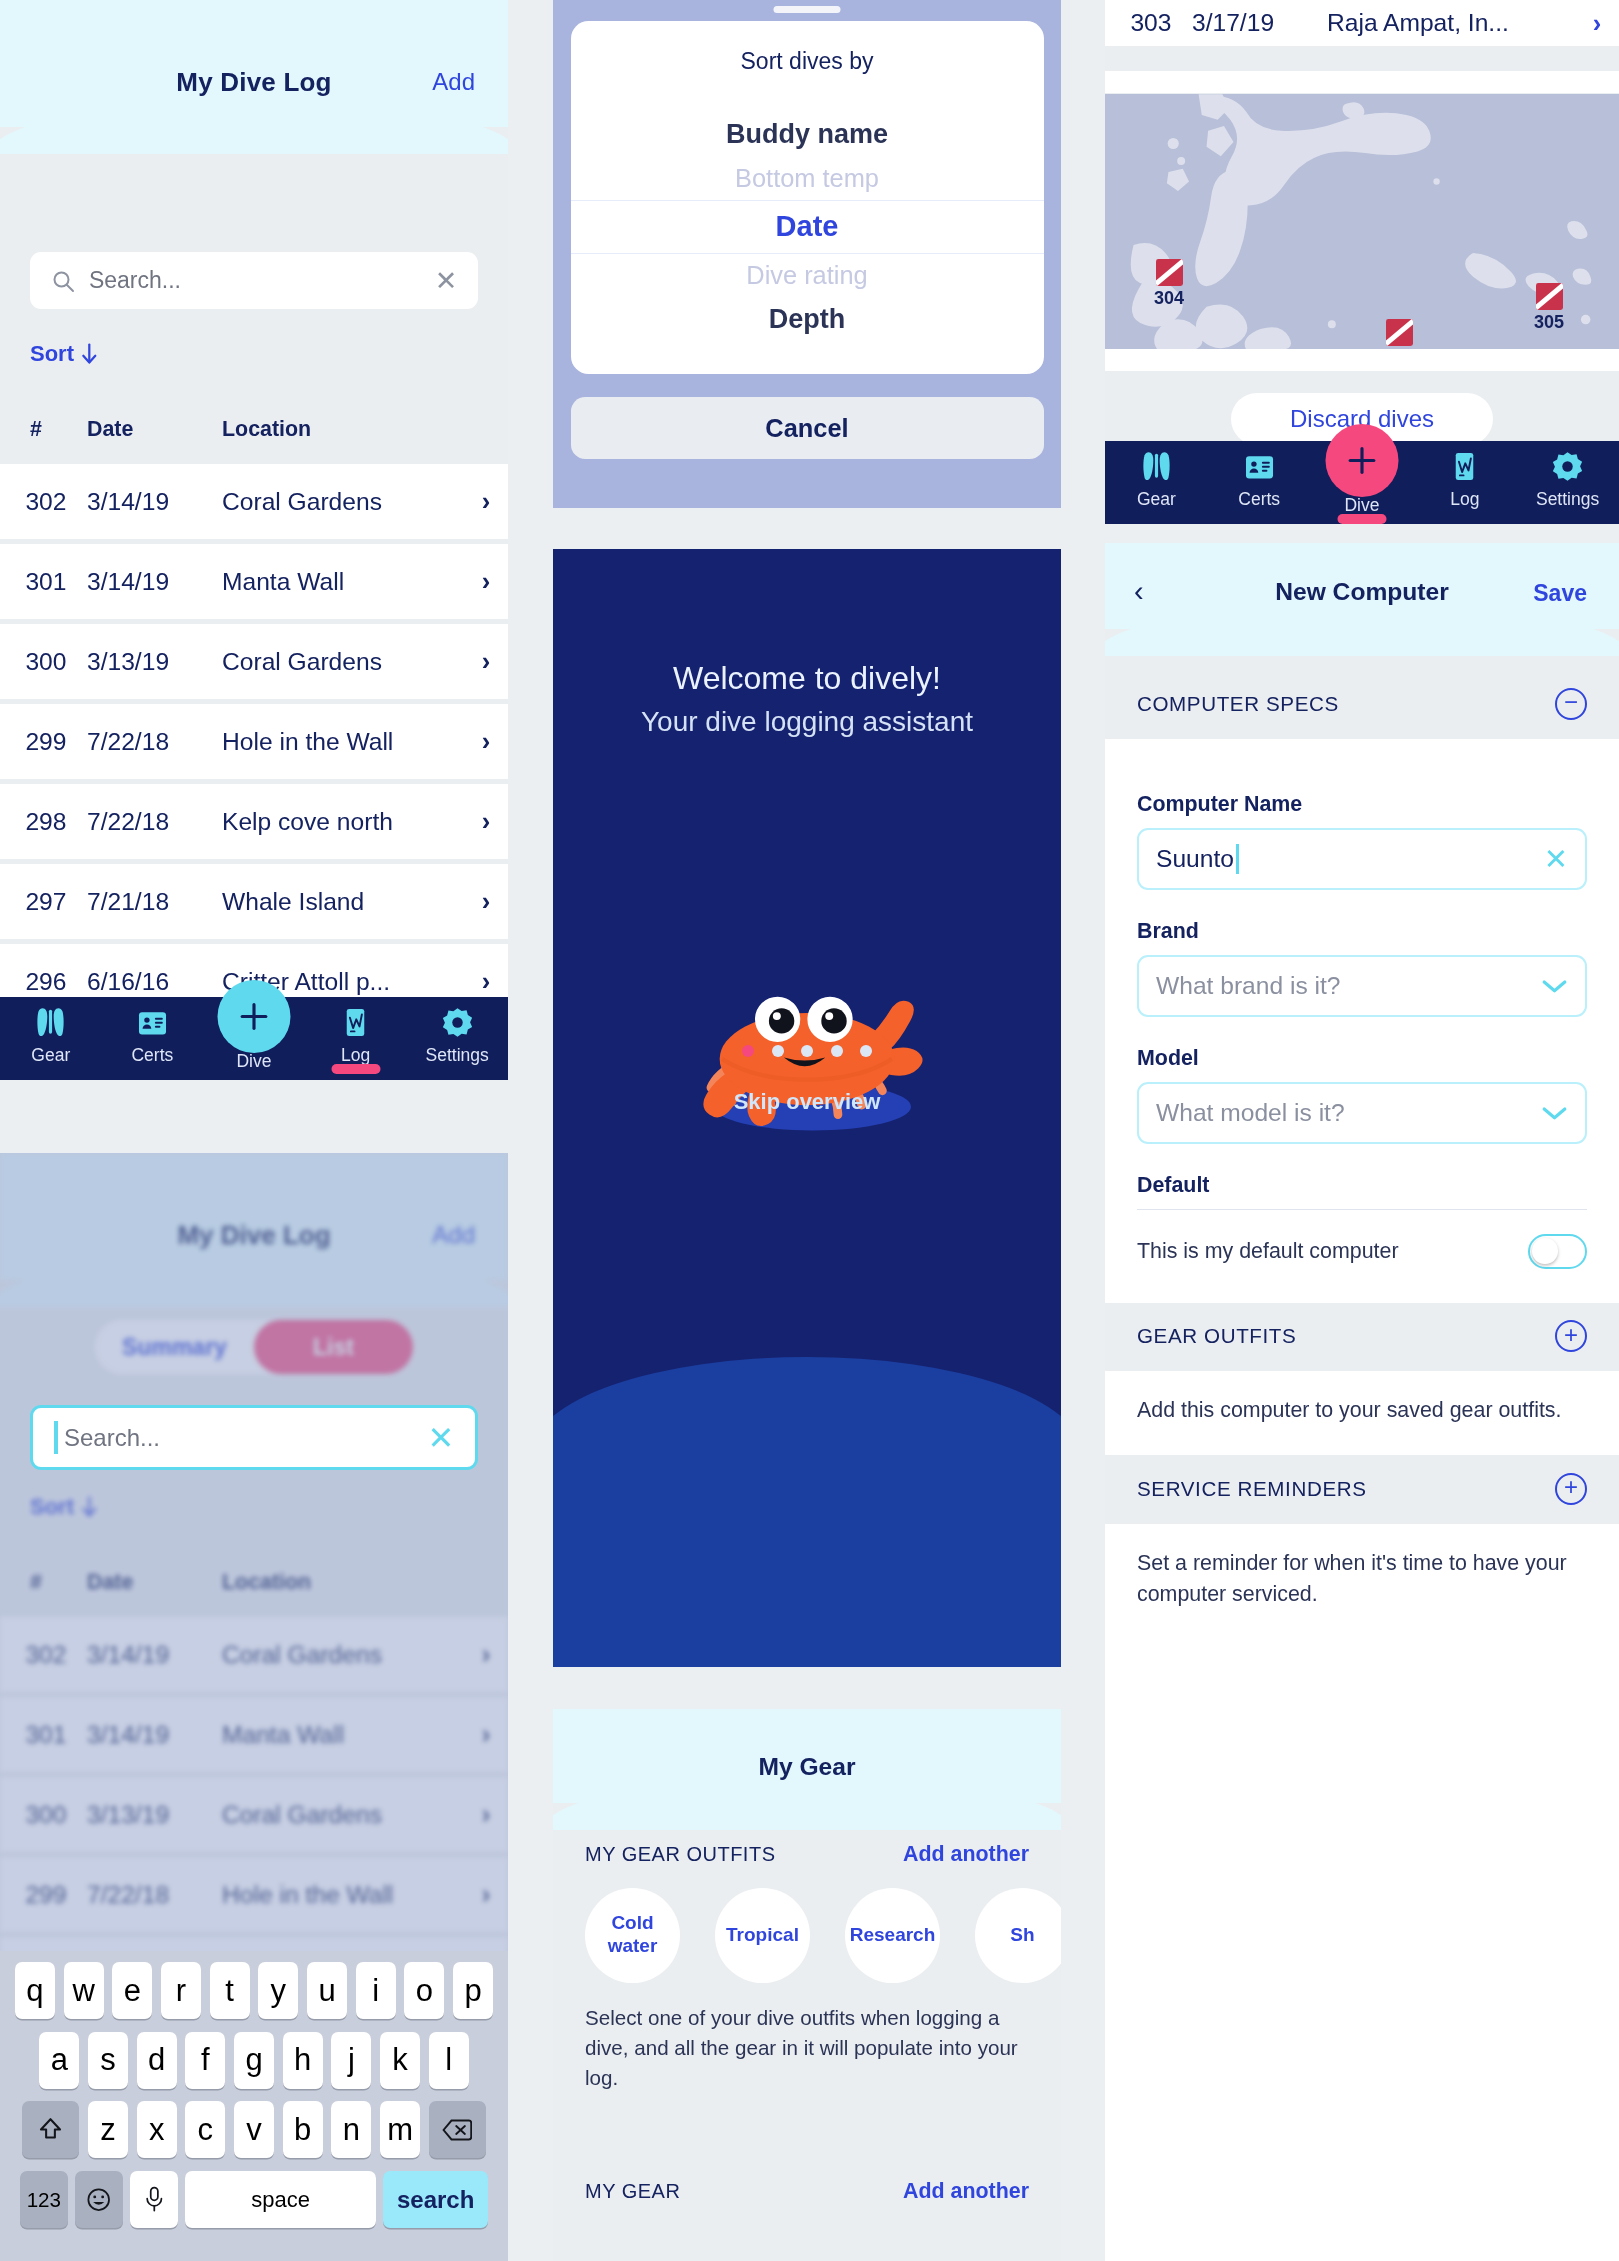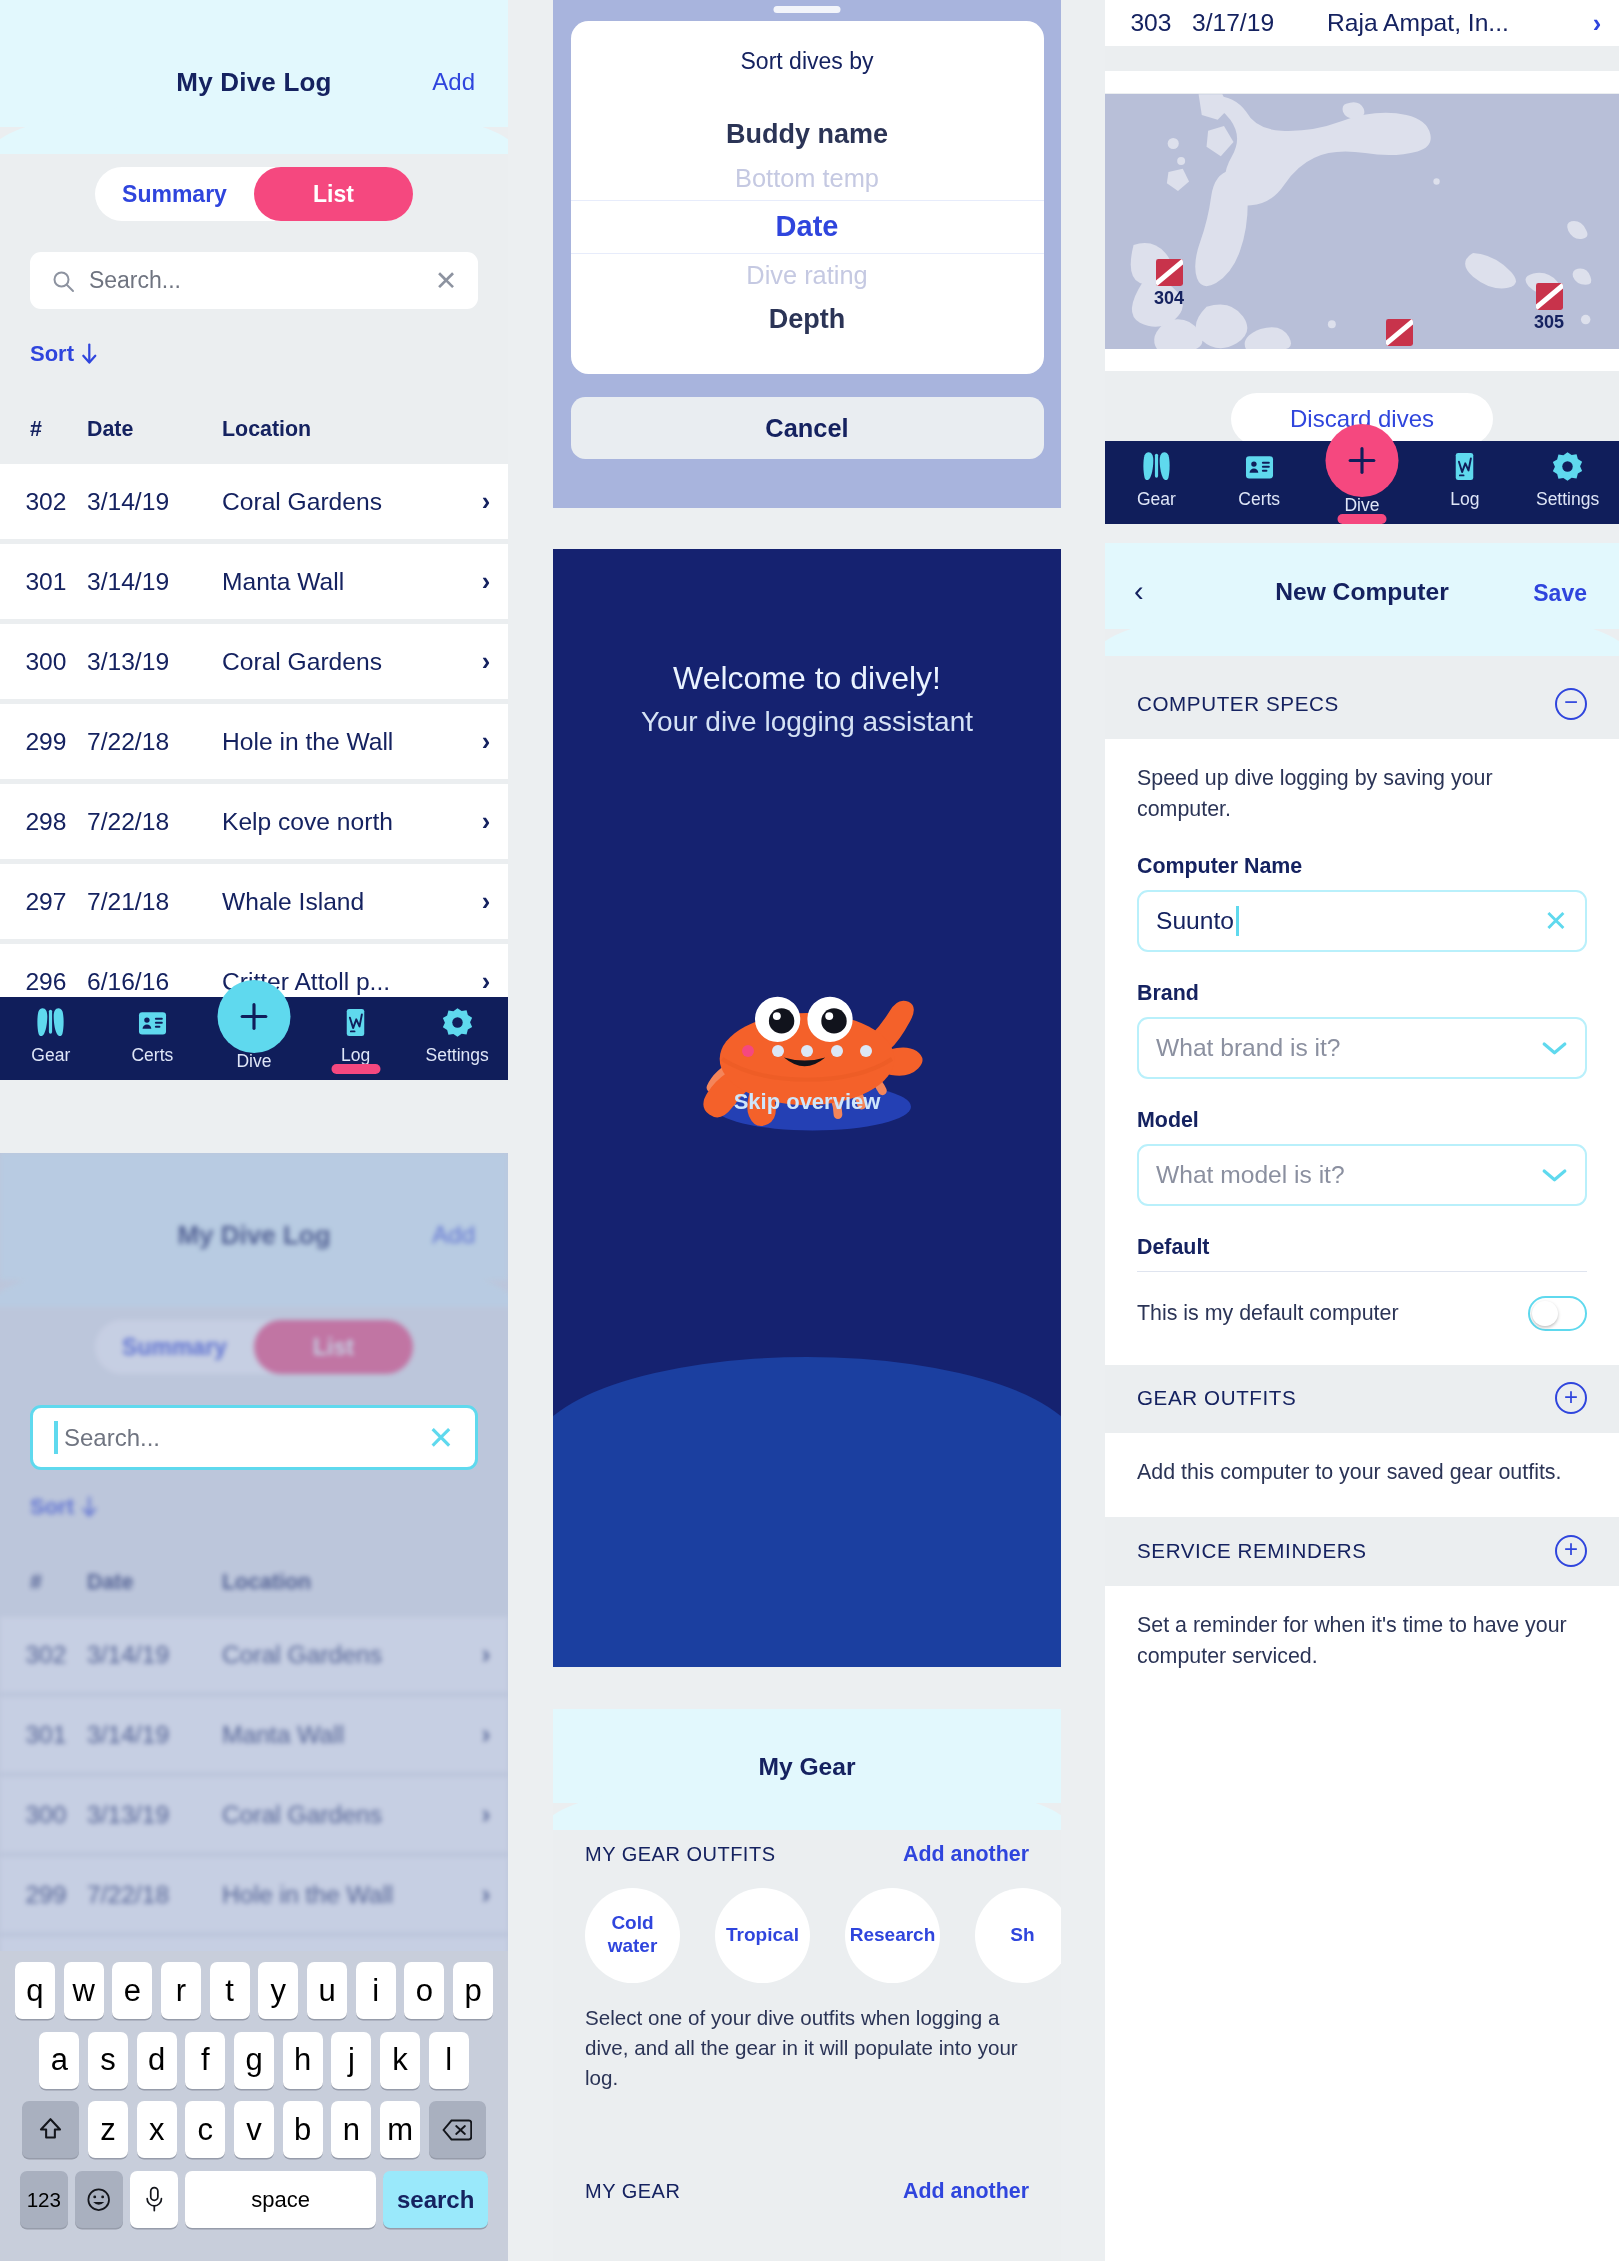--- a/index.html
+++ b/index.html
@@ -196,24 +196,20 @@
 </head>
 <body>
 
 <div class="board">
 
 <div class="panel" id="p1">
   <div class="wave-head hd"></div>
   <div class="title">My Dive Log</div>
   <div class="add">Add</div>
 
-  <div class="seg">
-    <div class="off">Summary</div>
-    <div class="on">List</div>
-  </div>
 
   <div class="searchbox">
     <svg width="24" height="24" viewBox="0 0 24 24" fill="none" stroke="#8d93a0" stroke-width="2">
           <circle cx="10.5" cy="10.5" r="7"></circle>
           <line x1="16" y1="16" x2="22" y2="22" stroke-linecap="round"></line>
         </svg>
     <span class="ph">Search...</span>
     <span class="xx">✕</span>
   </div>
 
@@ -665,21 +661,20 @@
     <div class="greyband"></div>
 
     <div class="sectionbar">
       <span class="t">COMPUTER SPECS</span>
       <span class="ic">
         <span class="circ">−</span>
       </span>
     </div>
 
     <div class="body">
-      <p class="desc">Speed up dive logging by saving your computer.</p>
 
       <div class="flabel">Computer Name</div>
       <div class="field">
         <span class="val">Suunto</span>
         <span class="caret"></span>
         <span class="x">✕</span>
       </div>
 
       <div class="flabel">Brand</div>
       <div class="field">

